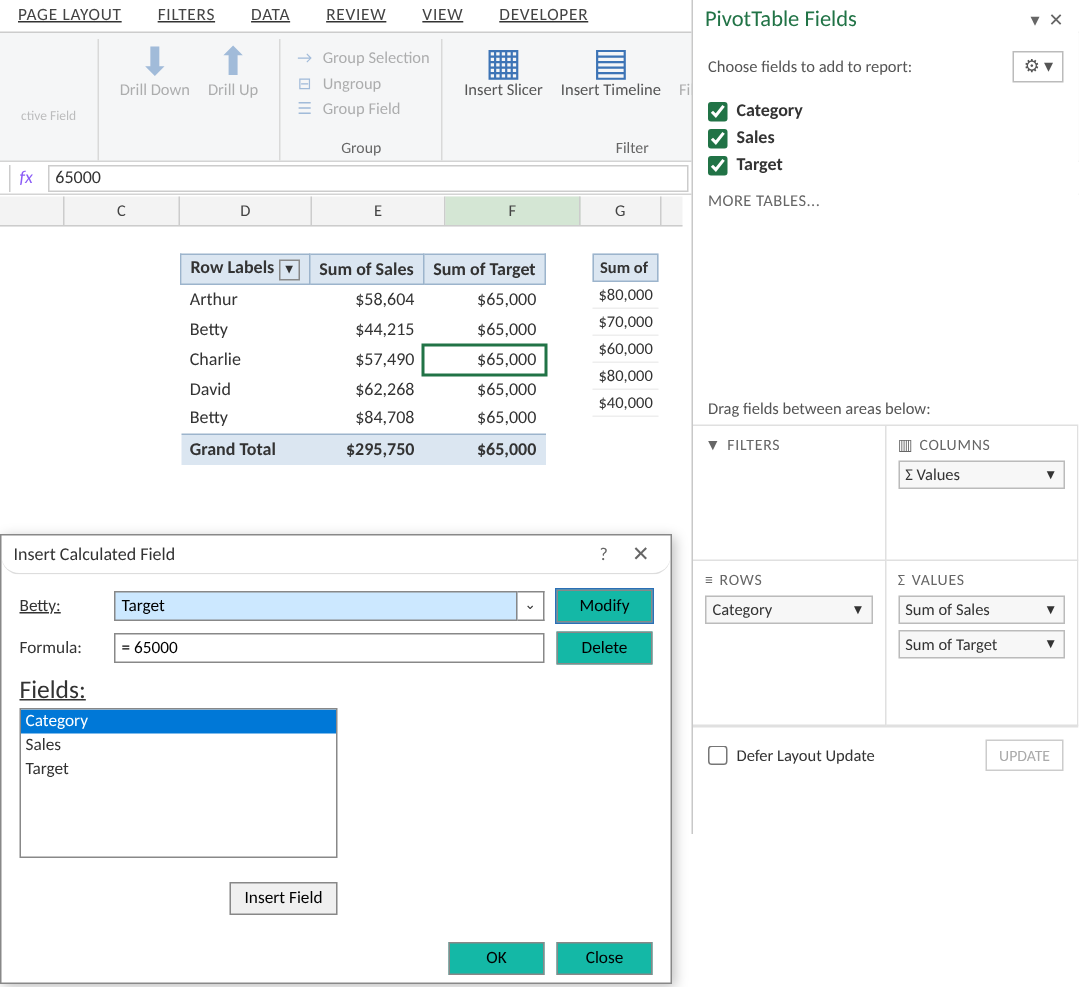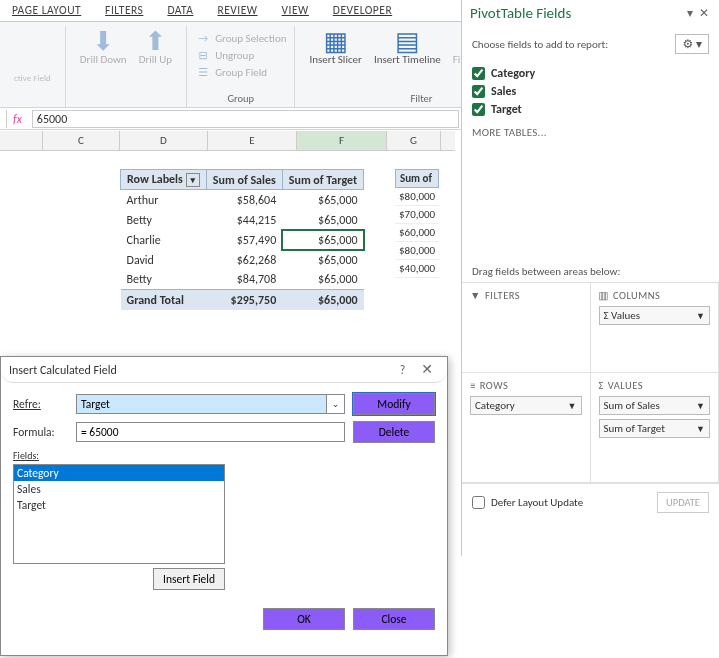--- a/index.html
+++ b/index.html
@@ -16,21 +16,21 @@
   .rbtn { display: flex; flex-direction: column; align-items: center; padding: 0 6px; color: #555; cursor: pointer; }
   .rbtn .ic { font-size: 26px; color: #3d74b6; line-height: 1; }
   .rbtn .lbl { font-size: 11px; line-height: 1.1; text-align: center; }
   .small-stack { display: flex; flex-direction: column; gap: 4px; }
   .small-item { display: flex; align-items: center; gap: 4px; font-size: 11px; color: #555; cursor: pointer; }
   .small-item .ic { width: 16px; text-align: center; color: #3d74b6; }
   .disabled { opacity: 0.45; }
 
   
   .formula-bar { height: 22px; display: flex; align-items: center; border-bottom: 1px solid #d4d4d4; background: #fff; padding-left: 6px; }
-  .fn-icon { color: #ec4899; font-style: italic; font-size: 12px; padding: 0 10px 0 0; }
+  .fn-icon { color: #8b5cf6; font-style: italic; font-size: 12px; padding: 0 10px 0 0; }
   .formula-cell { border: 1px solid #ccc; min-width: 55px; height: 18px; line-height: 16px; padding: 0 4px; font-size: 12px; flex: 1; margin-right: 260px; }
 
   
   .sheet { position: absolute; left: 0; top: 131px; width: 455px; height: 528px; background: #fff; }
   .col-headers { display: flex; height: 20px; background: #f3f3f3; border-bottom: 1px solid #ccc; }
   .col-header { border-right: 1px solid #ccc; text-align: center; font-size: 11px; color: #444; line-height: 20px; }
   .col-A { width: 43px; }
   .col-C { width: 77px; }
   .col-D { width: 88px; }
   .col-E { width: 89px; }
@@ -77,27 +77,27 @@
   .dlg-title { height: 26px; border-bottom: 1px solid #ddd; display: flex; align-items: center; padding: 0 8px; border-radius: 12px; }
   .dlg-title .t { font-size: 12px; }
   .dlg-title .help { margin-left: auto; padding: 0 10px; color: #666; cursor: pointer; }
   .dlg-title .close { padding: 0 6px; font-size: 14px; color: #666; cursor: pointer; }
   .dlg-body { padding: 10px 12px; }
   .dlg-row { display: flex; align-items: center; gap: 8px; margin-bottom: 6px; }
   .dlg-row label { width: 55px; font-size: 11.5px; }
   .dlg-row .field { flex: 1; border: 1px solid #888; height: 20px; padding: 1px 4px; font-size: 11.5px; background: #fff; }
   .name-wrap { display:flex; flex:1; }
   .name-wrap .dd-btn { width: 18px; border: 1px solid #888; border-left: none; text-align: center; font-size: 9px; line-height: 18px; cursor: pointer; }
-  .dlg-btn { width: 82px; height: 22px; border: 1px solid #888; background: #8b5cf6; font-size: 11.5px; cursor: pointer; }
+  .dlg-btn { width: 64px; height: 22px; border: 1px solid #888; background: #14b8a6; font-size: 11.5px; cursor: pointer; }
   .dlg-btn.primary { outline: 1px solid #2a6fb5; }
-  .fields-label { font-size: 10px; margin: 6px 0 2px 0; }
+  .fields-label { font-size: 17px; margin: 6px 0 2px 0; }
   .fields-box { border: 1px solid #888; width: 212px; height: 100px; overflow-y: scroll; font-size: 11.5px; }
   .fields-box div { padding: 1px 3px; }
   .fields-box .sel { background: #0078d7; color: #fff; }
-  .insert-field-btn { width: 72px; height: 22px; border: 1px solid #888; background: #f0f0f0; font-size: 11.5px; cursor: pointer; margin-left: 140px; margin-top: 4px; display: block; }
+  .insert-field-btn { width: 72px; height: 22px; border: 1px solid #888; background: #f0f0f0; font-size: 11.5px; cursor: pointer; margin-left: 140px; margin-top: 16px; display: block; }
   .dlg-footer { display: flex; gap: 8px; justify-content: flex-end; padding: 8px 12px; }
 </style>
 </head>
 <body>
 
 <div class="ribbon-tabs">
   <div>PAGE LAYOUT</div>
   <div>FILTERS</div>
   <div>DATA</div>
   <div>REVIEW</div>
@@ -317,21 +317,21 @@
 </div>
 
 <div class="dialog">
   <div class="dlg-title">
     <span class="t">Insert Calculated Field</span>
     <span class="help">?</span>
     <span class="close">✕</span>
   </div>
   <div class="dlg-body">
     <div class="dlg-row">
-      <label style="text-decoration:underline;">Refre:</label>
+      <label style="text-decoration:underline;">Betty:</label>
       <div class="name-wrap">
         <input class="field" style="background: rgb(204, 232, 255);" value="Target">
         <div class="dd-btn">⌄</div>
       </div>
       <button class="dlg-btn primary">Modify</button>
     </div>
     <div class="dlg-row">
       <label>Formula:</label>
       <input class="field" value="= 65000" style="">
       <button class="dlg-btn">Delete</button>

